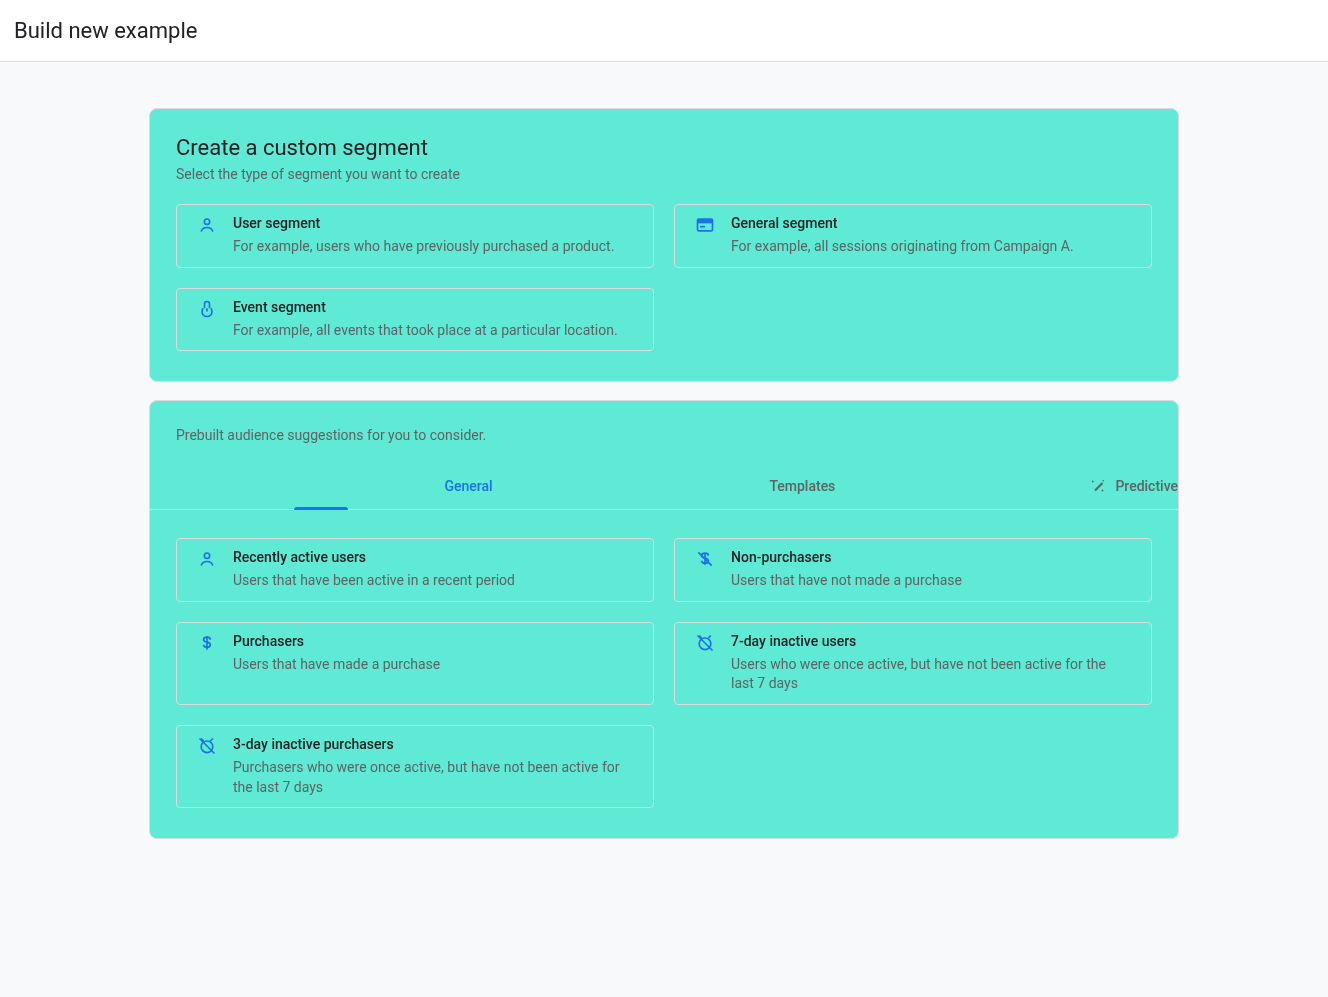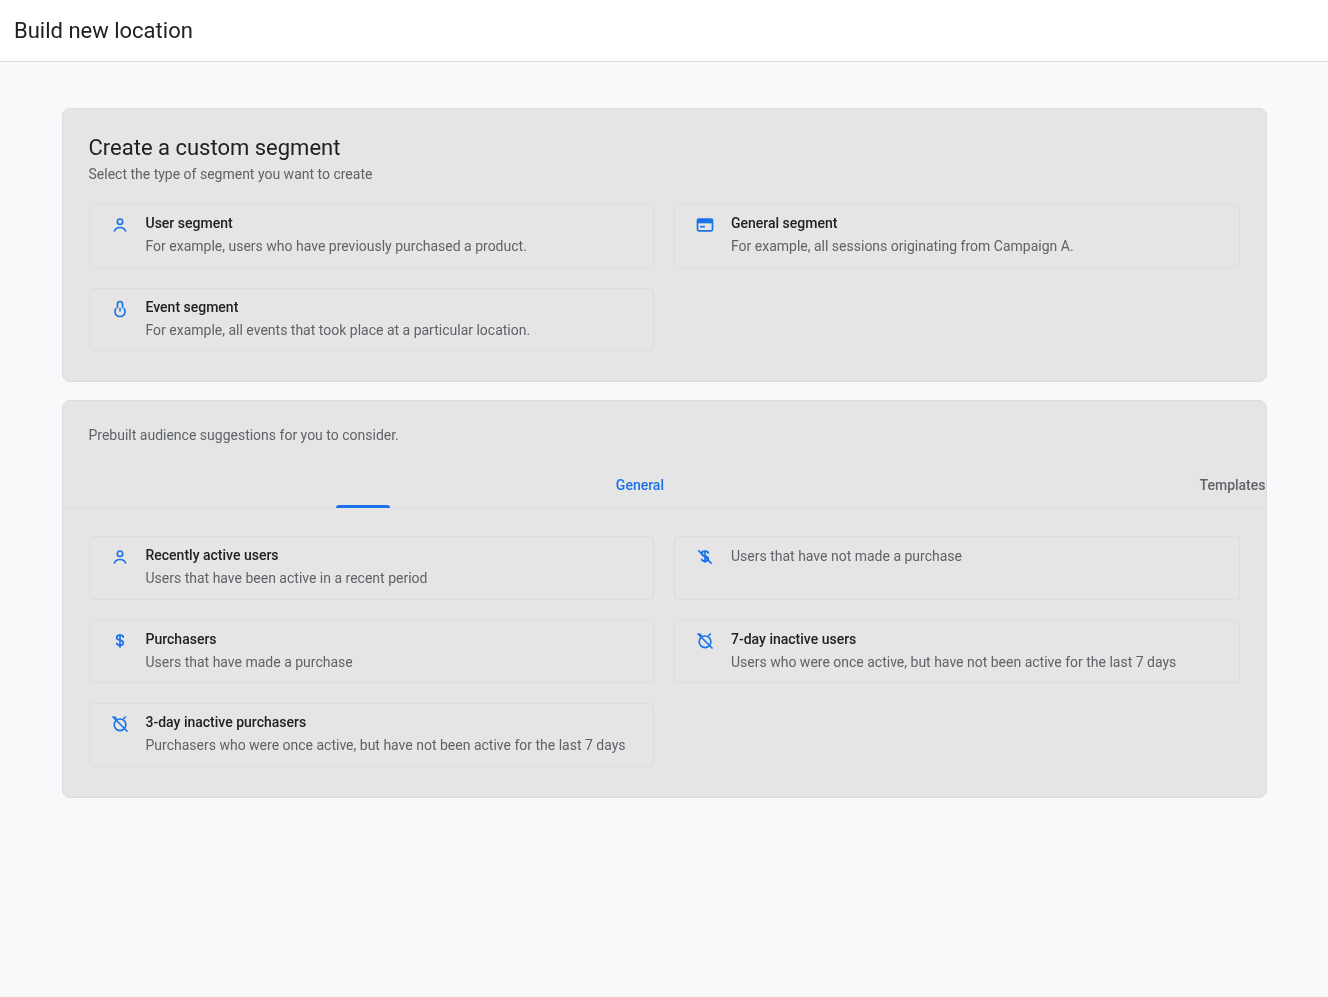--- a/index.html
+++ b/index.html
@@ -20,22 +20,22 @@
     color: #202124;
   }
   .content {
     padding: 46px 14px 40px;
     display: flex;
     flex-direction: column;
     align-items: center;
     gap: 18px;
   }
   .panel {
-    width: 1205px;
-    background: #e5e5e5;
+    width: 1030px;
+    background: #5eead4;
     border: 1px solid #dadce0;
     border-radius: 8px;
   }
   .panel-inner {
     padding: 26px 26px 30px;
   }
   .panel-title {
     font-size: 22px;
     font-weight: 400;
     color: #202124;
@@ -114,21 +114,21 @@
     background: #1a73e8;
     border-radius: 3px 3px 0 0;
   }
   .tab-icon { width: 18px; height: 18px; display:inline-flex; align-items:center; }
   .panel-ref .panel-inner { padding-bottom: 30px; }
 </style>
 </head>
 <body>
 
 <div class="header">
-  <h1>Build new location</h1>
+  <h1>Build new example</h1>
 </div>
 
 <div class="content">
 
   <div class="panel">
     <div class="panel-inner">
       <div class="panel-title">Create a custom segment</div>
       <div class="panel-sub">Select the type of segment you want to create</div>
       <div class="card-grid">
 
@@ -181,20 +181,31 @@
     <div class="panel-inner">
       <div class="panel-sub">Prebuilt audience suggestions for you to consider.</div>
 
       <div class="tabs">
         <div class="tab active">
           <span>General</span>
         </div>
         <div class="tab">
           <span>Templates</span>
         </div>
+        <div class="tab">
+          <span class="tab-icon">
+            <svg viewBox="0 0 24 24" fill="#5f6368">
+                <path d="M7 17l10-10 2 2-10 10-2-2z"></path>
+                <circle cx="5" cy="6" r="1.2"></circle>
+                <circle cx="18" cy="18" r="1.2"></circle>
+                <circle cx="19" cy="5" r="1"></circle>
+              </svg>
+          </span>
+          <span>Predictive</span>
+        </div>
       </div>
 
       <div class="card-grid">
 
         <div class="card">
           <span class="card-icon">
             <svg viewBox="0 0 24 24" fill="none" stroke="currentColor" stroke-width="2">
                 <circle cx="12" cy="8" r="3.2"></circle>
                 <path d="M5 20c1-4 5-5 7-5s6 1 7 5"></path>
               </svg>
@@ -207,20 +218,21 @@
 
         <div class="card">
           <span class="card-icon">
             <svg viewBox="0 0 24 24" fill="none" stroke="currentColor" stroke-width="2">
                 <path d="M12 5v14"></path>
                 <path d="M16 8c0-1.5-1.5-3-4-3s-4 1.3-4 3 1.5 2.5 4 3 4 1 4 3-1.5 3-4 3-4-1.5-4-3"></path>
                 <line x1="4" y1="4" x2="20" y2="20"></line>
               </svg>
           </span>
           <div class="card-body">
+            <div class="card-title">Non-purchasers</div>
             <div class="card-desc">Users that have not made a purchase</div>
           </div>
         </div>
 
         <div class="card">
           <span class="card-icon">
             <svg viewBox="0 0 24 24" fill="none" stroke="currentColor" stroke-width="2">
                 <path d="M12 4v16"></path>
                 <path d="M16 8c0-1.5-1.5-3-4-3s-4 1.3-4 3 1.5 2.5 4 3 4 1 4 3-1.5 3-4 3-4-1.5-4-3"></path>
               </svg>

